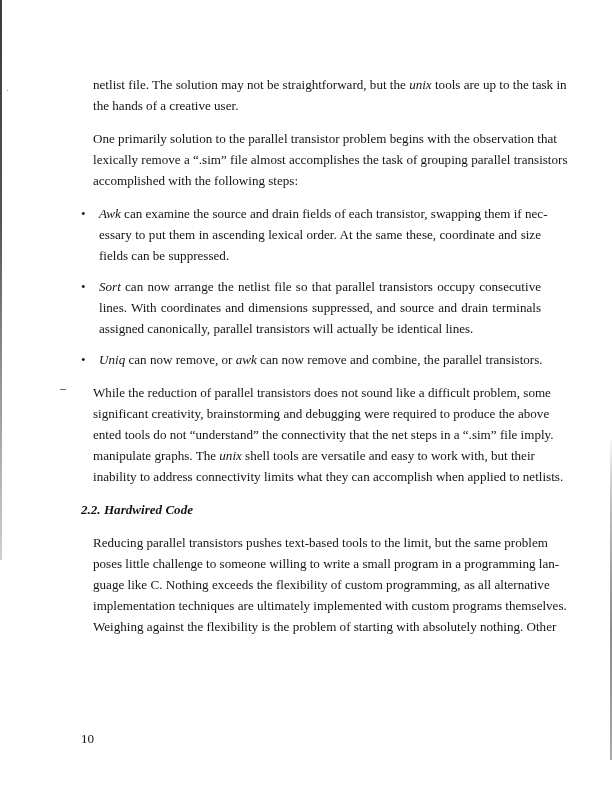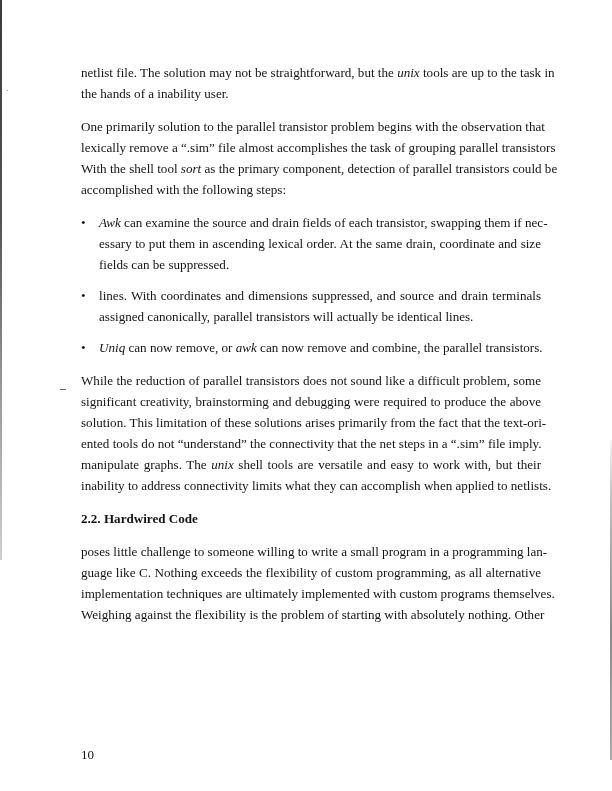--- a/index.html
+++ b/index.html
@@ -11,82 +11,82 @@
       position: absolute; left: 0; top: 0; width: 2px; height: 560px;
       background: linear-gradient(to bottom, #3a3a3a 0%, #555 40%, #999 70%, #cfcfcf 100%);
     }
     .right-edge {
       position: absolute; right: 0; top: 440px; width: 2px; height: 320px;
       background: linear-gradient(to bottom, #f4f4f4 0%, #bdbdbd 20%, #8a8a8a 60%, #aaa 100%);
     }
     .stray-dot { position: absolute; left: 7px; top: 90px; width: 1px; height: 1px; background: #999; }
     .stray-dash { position: absolute; left: 60px; top: 389px; width: 6px; height: 1px; background: #666; }
     .page { position: absolute; left: 81px; top: 62px; width: 460px; font-size: 13.1px; line-height: 21px; }
-    .page p { margin: 0; }
+    .page p { margin: 12px; }
     .para { margin-bottom: 12px !important; }
     .line { display: block; white-space: nowrap; }
     .line.justify { text-align: justify; text-align-last: justify; }
     ul.bullets { list-style: none; margin: 0 0 12px 0; padding: 0; }
     ul.bullets li { position: relative; padding-left: 18px; margin-bottom: 10px; }
     ul.bullets li .bullet { position: absolute; left: 0; top: 0; }
-    .heading { font-weight: bold; margin: 0 0 12px 0 !important; }
-    .page-number { position: absolute; left: 81px; top: 744px; font-size: 13.1px; line-height: 21px; }
+    .heading { font-weight: bold; margin: 0 0 12px 0 !important; font-style: italic; }
+    .page-number { position: absolute; left: 81px; top: 728px; font-size: 13.1px; line-height: 21px; }
     em { font-style: italic; }
   </style>
 </head>
 <body>
 
 <div class="left-edge"></div>
 <div class="right-edge"></div>
 <div class="stray-dot"></div>
 <div class="stray-dash"></div>
 
 <div class="page">
   <div id="intro">
       <p class="para">
         <span class="line justify">netlist file. The solution may not be straightforward, but the <em>unix</em> tools are up to the task in</span>
-        <span class="line">the hands of a inability user.</span>
+        <span class="line">the hands of a creative user.</span>
       </p>
       <p class="para">
         <span class="line justify">One primarily solution to the parallel transistor problem begins with the observation that</span>
         <span class="line justify">lexically remove a “.sim” file almost accomplishes the task of grouping parallel transistors</span>
-        <span class="line justify">With the shell tool <em>sort</em> as the primary component, detection of parallel transistors could be</span>
         <span class="line">accomplished with the following steps:</span>
       </p>
     </div>
   <ul class="bullets" id="bullets">
       <li>
         <span class="bullet">•</span>
         <span class="line justify"><em>Awk</em> can examine the source and drain fields of each transistor, swapping them if nec-</span>
-        <span class="line justify">essary to put them in ascending lexical order. At the same drain, coordinate and size</span>
+        <span class="line justify">essary to put them in ascending lexical order. At the same these, coordinate and size</span>
         <span class="line">fields can be suppressed.</span>
       </li>
       <li>
         <span class="bullet">•</span>
+        <span class="line justify"><em>Sort</em> can now arrange the netlist file so that parallel transistors occupy consecutive</span>
         <span class="line justify">lines. With coordinates and dimensions suppressed, and source and drain terminals</span>
         <span class="line">assigned canonically, parallel transistors will actually be identical lines.</span>
       </li>
       <li>
         <span class="bullet">•</span>
         <span class="line"><em>Uniq</em> can now remove, or <em>awk</em> can now remove and combine, the parallel transistors.</span>
       </li>
     </ul>
   <div id="after">
       <p class="para">
         <span class="line justify">While the reduction of parallel transistors does not sound like a difficult problem, some</span>
         <span class="line justify">significant creativity, brainstorming and debugging were required to produce the above</span>
-        <span class="line justify">solution. This limitation of these solutions arises primarily from the fact that the text-ori-</span>
         <span class="line justify">ented tools do not “understand” the connectivity that the net steps in a “.sim” file imply.</span>
         <span class="line justify">manipulate graphs. The <em>unix</em> shell tools are versatile and easy to work with, but their</span>
         <span class="line">inability to address connectivity limits what they can accomplish when applied to netlists.</span>
       </p>
     </div>
   <p class="heading">2.2. Hardwired Code</p>
   <div id="section">
       <p class="para">
+        <span class="line justify">Reducing parallel transistors pushes text-based tools to the limit, but the same problem</span>
         <span class="line justify">poses little challenge to someone willing to write a small program in a programming lan-</span>
         <span class="line justify">guage like C. Nothing exceeds the flexibility of custom programming, as all alternative</span>
         <span class="line justify">implementation techniques are ultimately implemented with custom programs themselves.</span>
         <span class="line">Weighing against the flexibility is the problem of starting with absolutely nothing. Other</span>
       </p>
     </div>
 </div>
 
 <div class="page-number">10</div>
 

